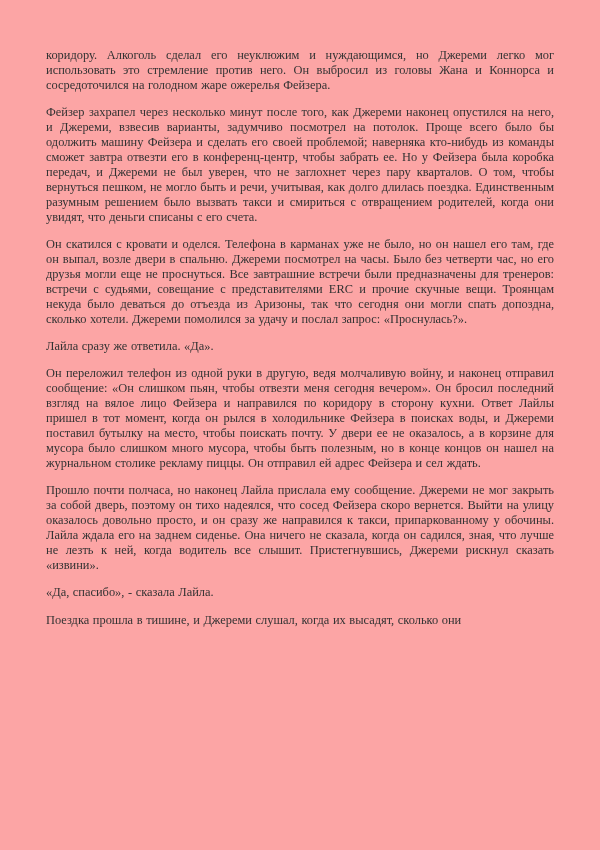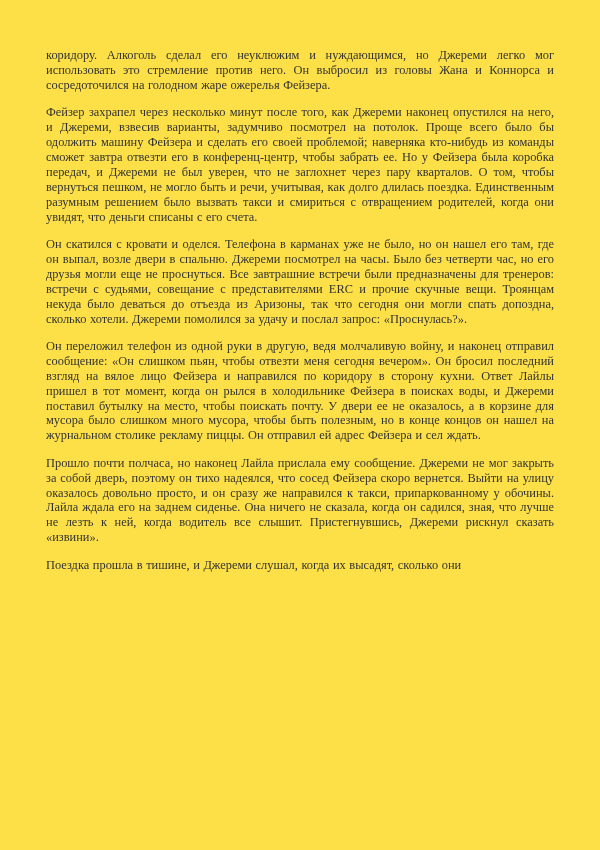--- a/index.html
+++ b/index.html
@@ -3,21 +3,21 @@
 <meta charset="utf-8">
 <style>
   html, body {
     margin: 0;
     padding: 0;
     background: #ffffff;
   }
   .page {
     width: 600px;
     height: 850px;
-    background: #fde047;
+    background: #fca5a5;
     box-sizing: border-box;
     padding: 48px 46px 30px 46px;
     overflow: hidden;
     font-family: "Liberation Serif", "DejaVu Serif", serif;
     color: #333333;
   }
   .page p {
     margin: 0 0 12.5px 0;
     font-size: 12.4px;
     line-height: 14.9px;
@@ -29,16 +29,18 @@
     margin-bottom: 0;
   }
 </style>
 </head>
 <body>
 
 <div class="page">
   <p>коридору. Алкоголь сделал его неуклюжим и нуждающимся, но Джереми легко мог использовать это стремление против него. Он выбросил из головы Жана и Коннорса и сосредоточился на голодном жаре ожерелья Фейзера.</p>
   <p>Фейзер захрапел через несколько минут после того, как Джереми наконец опустился на него, и Джереми, взвесив варианты, задумчиво посмотрел на потолок. Проще всего было бы одолжить машину Фейзера и сделать его своей проблемой; наверняка кто-нибудь из команды сможет завтра отвезти его в конференц-центр, чтобы забрать ее. Но у Фейзера была коробка передач, и Джереми не был уверен, что не заглохнет через пару кварталов. О том, чтобы вернуться пешком, не могло быть и речи, учитывая, как долго длилась поездка. Единственным разумным решением было вызвать такси и смириться с отвращением родителей, когда они увидят, что деньги списаны с его счета.</p>
   <p>Он скатился с кровати и оделся. Телефона в карманах уже не было, но он нашел его там, где он выпал, возле двери в спальню. Джереми посмотрел на часы. Было без четверти час, но его друзья могли еще не проснуться. Все завтрашние встречи были предназначены для тренеров: встречи с судьями, совещание с представителями ERC и прочие скучные вещи. Троянцам некуда было деваться до отъезда из Аризоны, так что сегодня они могли спать допоздна, сколько хотели. Джереми помолился за удачу и послал запрос: «Проснулась?».</p>
+  <p>Лайла сразу же ответила. «Да».</p>
   <p>Он переложил телефон из одной руки в другую, ведя молчаливую войну, и наконец отправил сообщение: «Он слишком пьян, чтобы отвезти меня сегодня вечером». Он бросил последний взгляд на вялое лицо Фейзера и направился по коридору в сторону кухни. Ответ Лайлы пришел в тот момент, когда он рылся в холодильнике Фейзера в поисках воды, и Джереми поставил бутылку на место, чтобы поискать почту. У двери ее не оказалось, а в корзине для мусора было слишком много мусора, чтобы быть полезным, но в конце концов он нашел на журнальном столике рекламу пиццы. Он отправил ей адрес Фейзера и сел ждать.</p>
   <p>Прошло почти полчаса, но наконец Лайла прислала ему сообщение. Джереми не мог закрыть за собой дверь, поэтому он тихо надеялся, что сосед Фейзера скоро вернется. Выйти на улицу оказалось довольно просто, и он сразу же направился к такси, припаркованному у обочины. Лайла ждала его на заднем сиденье. Она ничего не сказала, когда он садился, зная, что лучше не лезть к ней, когда водитель все слышит. Пристегнувшись, Джереми рискнул сказать «извини».</p>
+  <p>«Да, спасибо», - сказала Лайла.</p>
   <p>Поездка прошла в тишине, и Джереми слушал, когда их высадят, сколько они</p>
 </div>
 
 </body></html>

